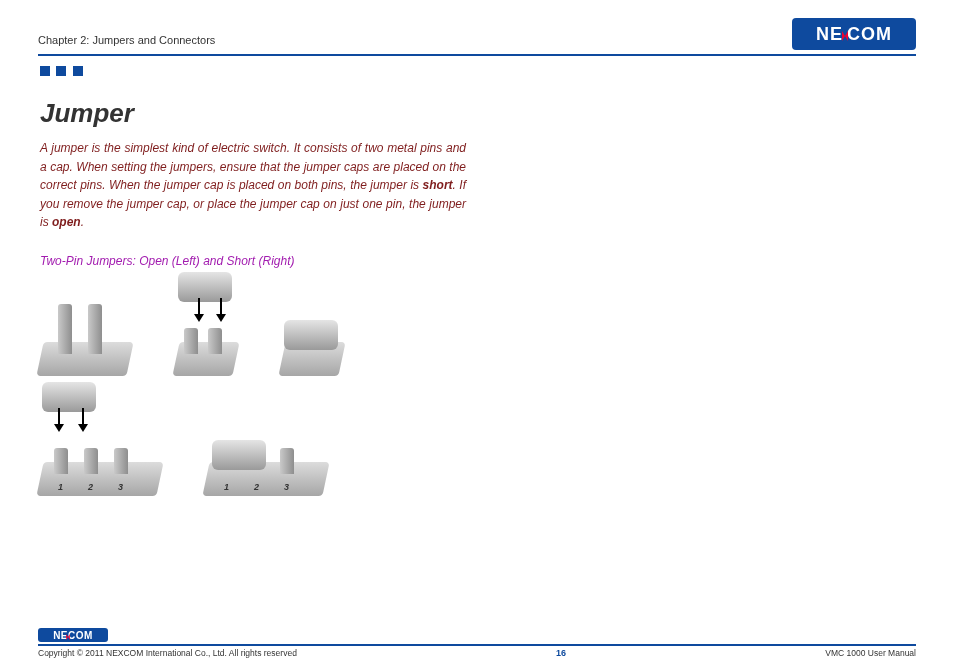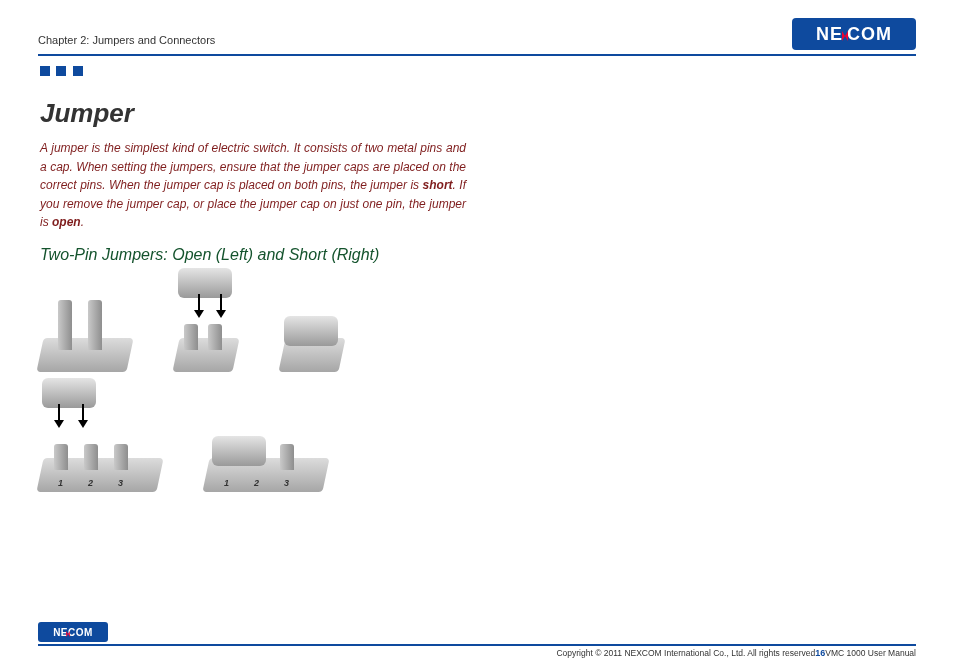--- a/index.html
+++ b/index.html
@@ -11,21 +11,21 @@
   .logo-top { width: 124px; height: 32px; background: #0e4a9e; border-radius: 4px; display: flex; align-items: center; justify-content: center; }
   .logo-top-text { color: #ffffff; font-weight: 800; font-size: 18px; letter-spacing: 1px; font-family: Arial, sans-serif; }
   .hr-top { border: none; border-top: 2px solid #0e4a9e; margin-top: 4px; }
   .squares { margin-top: 6px; margin-left: 2px; }
   .sq { display: inline-block; width: 10px; height: 10px; background: #0e4a9e; margin-right: 2px; }
   
   .body { padding: 18px 2px 0 2px; width: 430px; font-style: italic; }
   .title { font-size: 26px; font-weight: 700; color: #333; margin-bottom: 10px; font-family: "Segoe UI", Arial, sans-serif; }
   .para { font-size: 12px; line-height: 1.55; color: #7f1d1d; text-align: justify; margin-bottom: 12px; }
   .bold { font-weight: 700; }
-  .caption { font-size: 16px; color: #14532d; margin: 14px 0 8px 0; }
+  .caption { font-size: 12px; color: #a21caf; margin: 22px 0 8px 0; }
   .illus-row { display: flex; gap: 36px; align-items: flex-end; min-height: 96px; margin-bottom: 10px; }
   .base { position: absolute; bottom: 0; left: 0; width: 90px; height: 34px; background: linear-gradient(180deg,#dcdcdc,#a6a6a6); transform: skewX(-12deg); border-radius: 4px; }
   .base.small { width: 60px; }
   .base.wide { width: 120px; }
   .pin { position: absolute; width: 14px; height: 50px; background: linear-gradient(90deg,#c9c9c9,#8e8e8e); bottom: 22px; border-radius: 3px 3px 0 0; }
   .pin.short { height: 26px; }
   .pin.p1 { left: 18px; }
   .pin.p2 { left: 48px; }
   .pin.p3 { left: 78px; }
   .cap { position: absolute; width: 54px; height: 30px; background: linear-gradient(180deg,#e5e5e5,#9a9a9a); border-radius: 6px; }
@@ -39,22 +39,22 @@
   .j-2open { width: 96px; height: 90px; }
   .j-2mid { width: 70px; height: 100px; }
   .j-2short { width: 90px; height: 70px; }
   .j-3open { width: 130px; height: 110px; }
   .j-3short { width: 130px; height: 80px; }
   .num { position: absolute; bottom: 4px; font-size: 9px; color: #333; font-weight: 600; }
   .n1 { left: 18px; } .n2 { left: 48px; } .n3 { left: 78px; }
   
   .footer-wrap { position: absolute; left: 38px; right: 38px; bottom: 14px; }
   .hr-bot { border: none; border-top: 2px solid #0e4a9e; margin-bottom: 2px; }
-  .footer { display: flex; justify-content: flex-end; align-items: center; font-size: 8.5px; color: #333; margin-left: 9px; }
-  .logo-bot { width: 70px; height: 20px; background: #0e4a9e; border-radius: 3px; display: flex; align-items: center; justify-content: center; margin-bottom: 2px; }
+  .footer { display: flex; justify-content: space-between; align-items: center; font-size: 8.5px; color: #333; }
+  .logo-bot { width: 70px; height: 14px; background: #0e4a9e; border-radius: 3px; display: flex; align-items: center; justify-content: center; margin-bottom: 2px; }
   .logo-bot-text { color: #fff; font-weight: 800; font-size: 10px; letter-spacing: 0.5px; }
   .page-num { color: #0e4a9e; font-size: 9px; font-weight: 600; }
   .xsep { display:inline-block; width:0; height:0; border-top:5px solid transparent; border-bottom:5px solid transparent; border-left:5px solid #e03; border-right:5px solid #e03; transform: scaleX(0.6); margin: 0 -3px; vertical-align: -1px;}
 </style>
 </head>
 <body>
 
 <div class="page">
 
   <div class="header">

